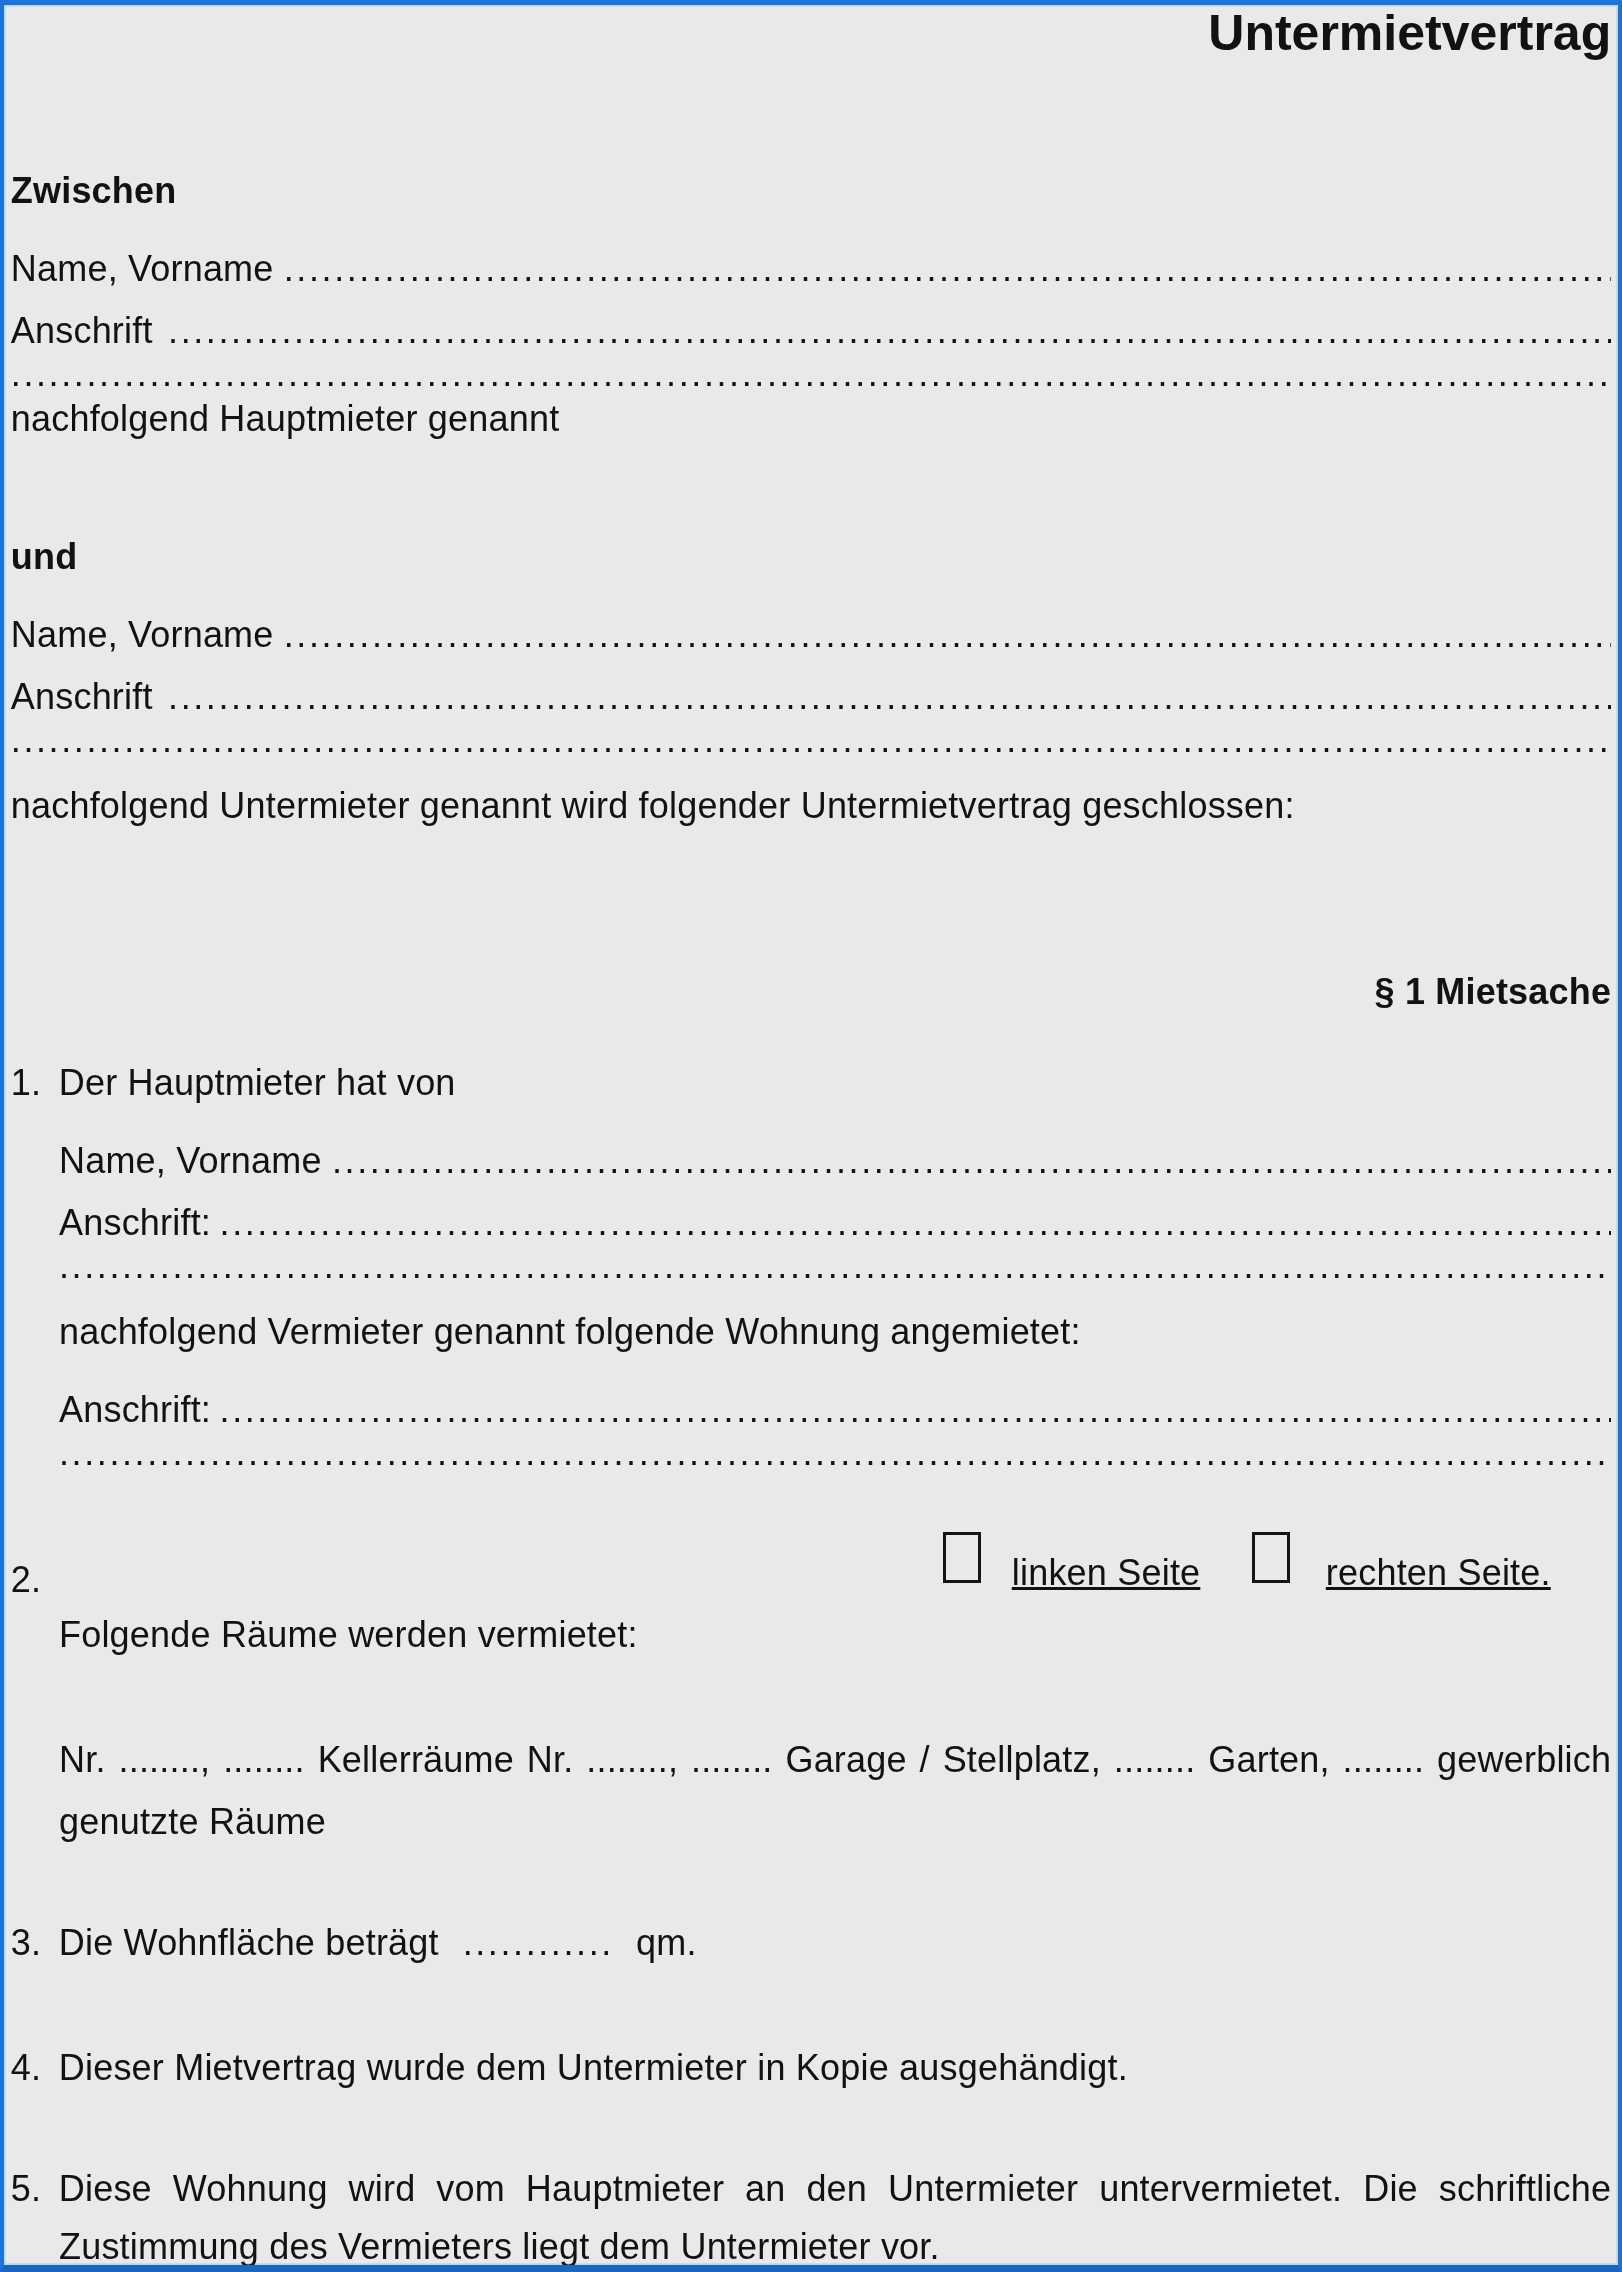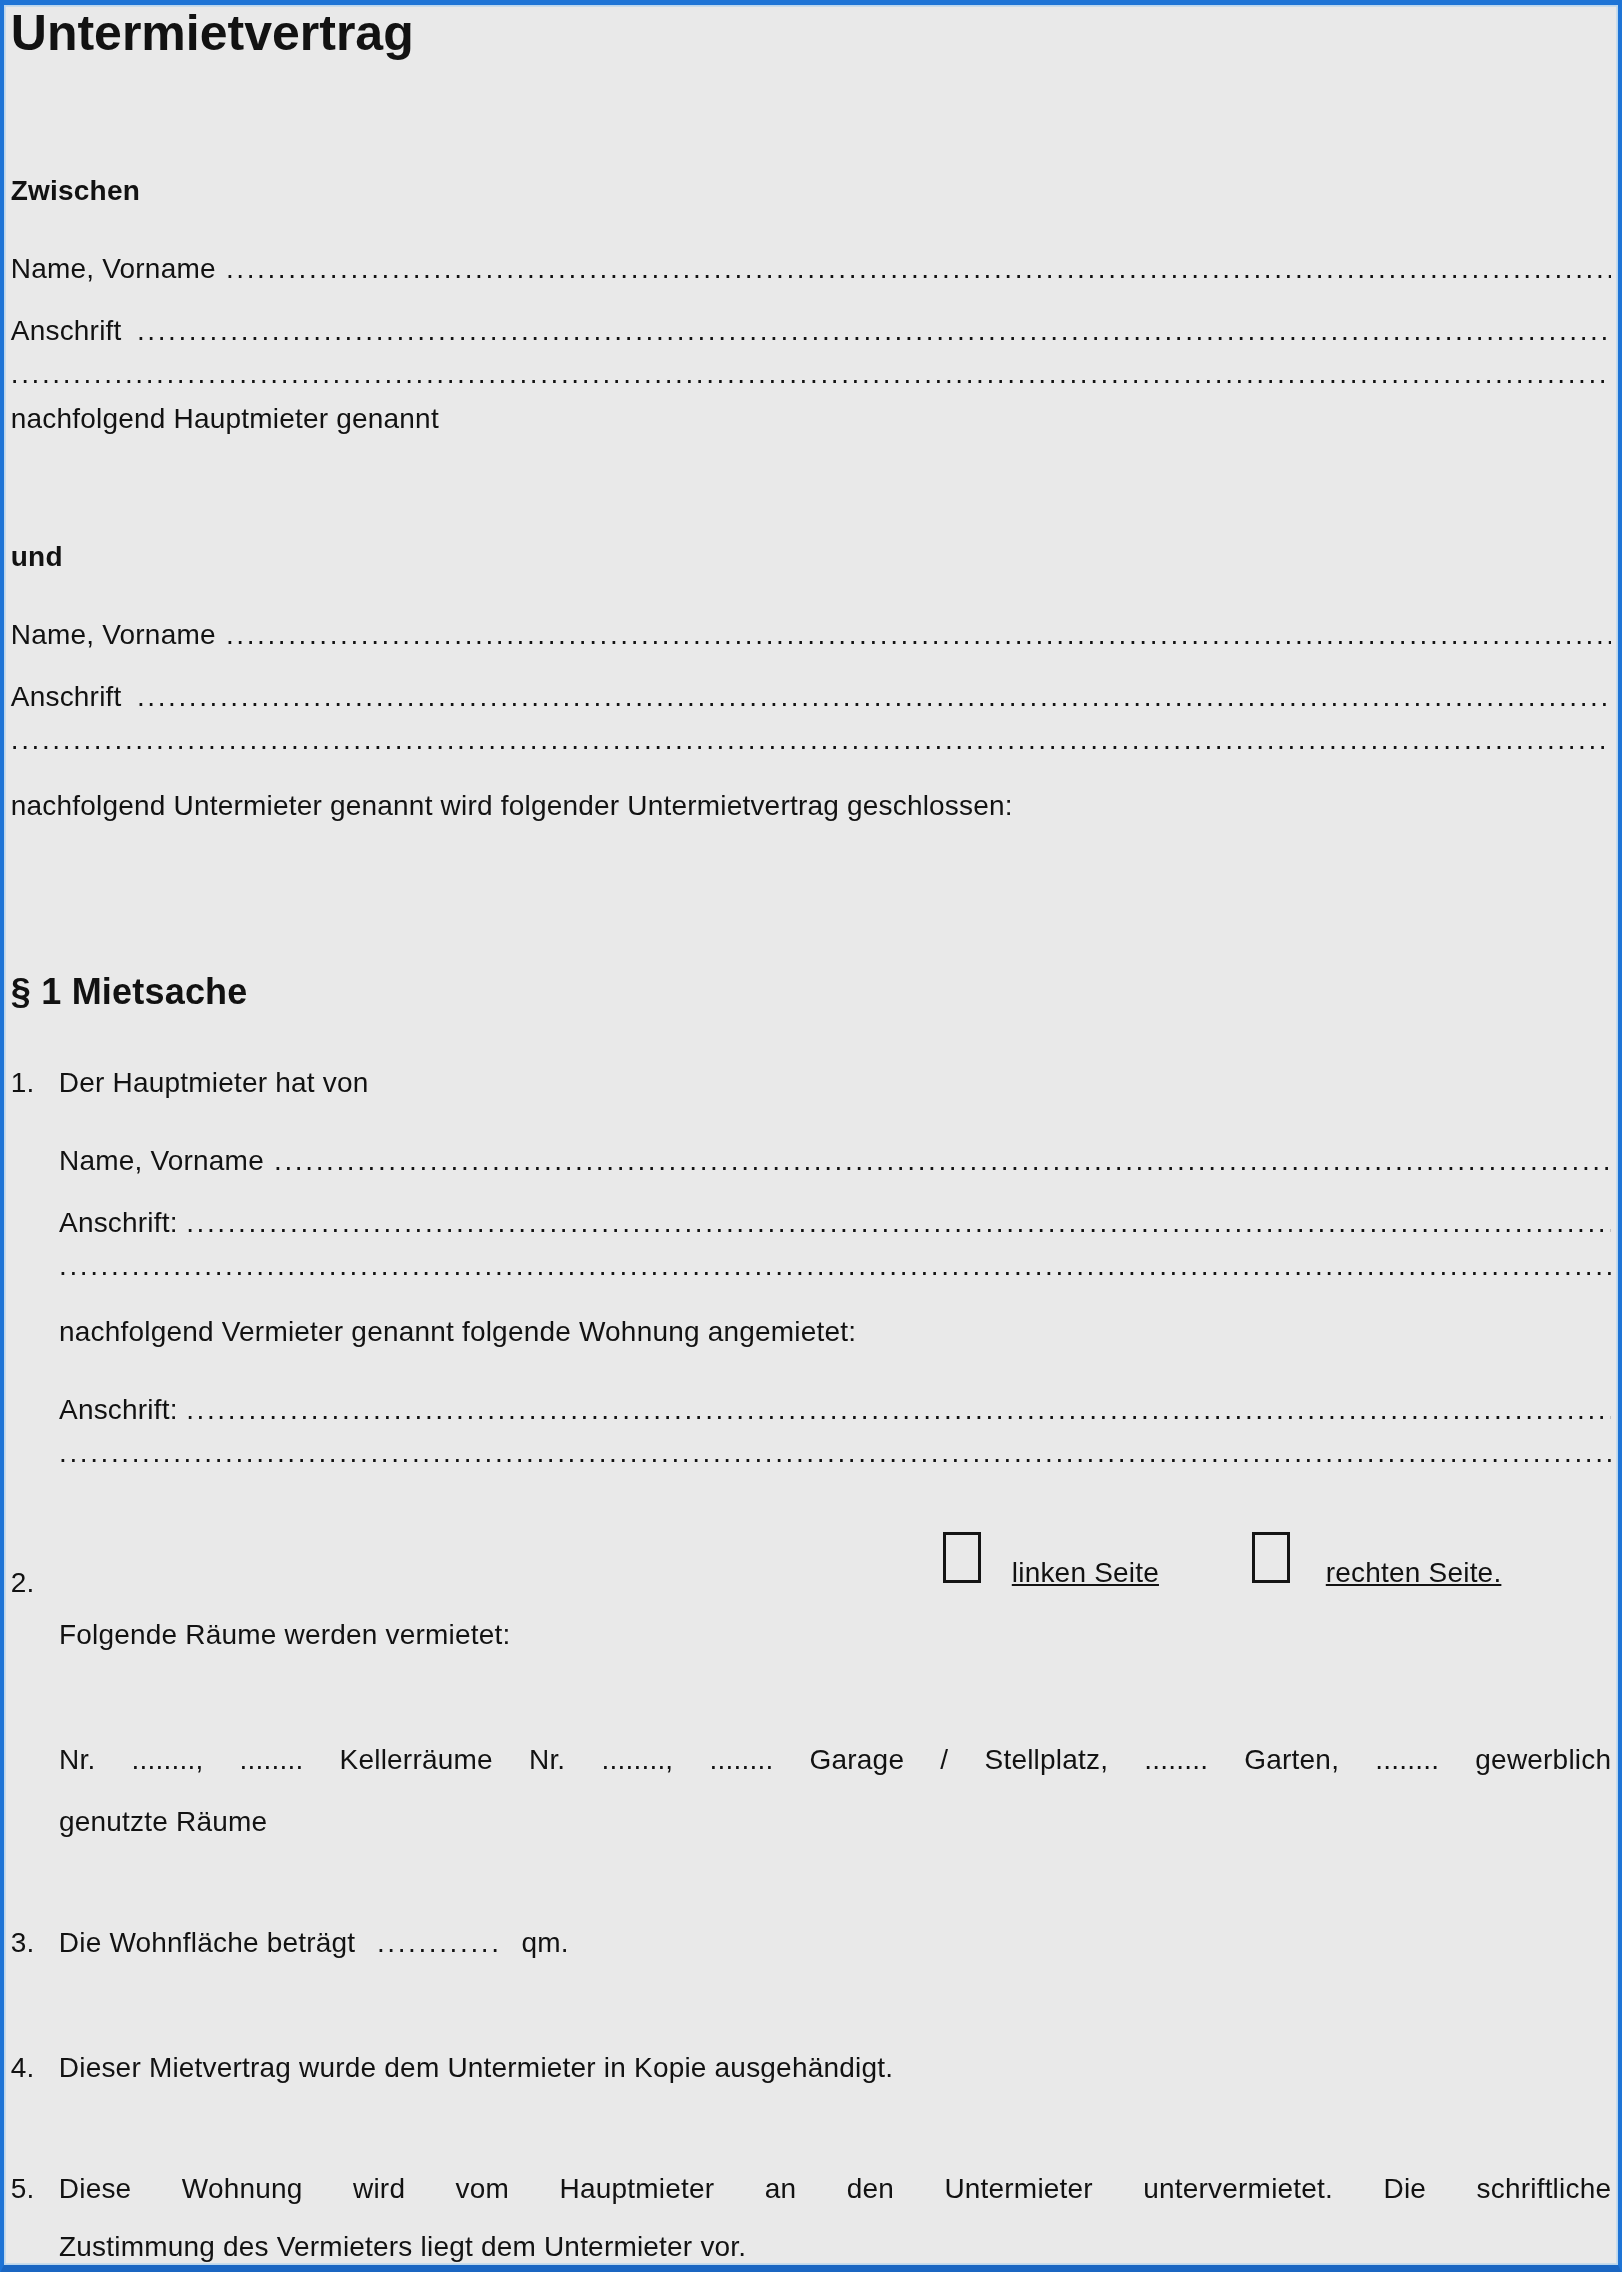--- a/index.html
+++ b/index.html
@@ -7,23 +7,23 @@
   .page{
     position:relative;width:1622px;height:2273px;box-sizing:border-box;
     background:#e9e9e9;
     border-left:4.3px solid #1e74d6;
     border-right:4.3px solid #1e74d6;
     border-top:5.1px solid #1e74d6;
     border-bottom:8.5px solid #1a66c2;
     box-shadow:inset 0 0 0 1.7px rgba(150,198,240,.55);
     overflow:hidden;
   }
-  .row{position:absolute;left:6.8px;right:6.8px;font-size:28px;line-height:38px;color:#121212;letter-spacing:0.2px;}
+  .row{position:absolute;left:6.8px;right:6.8px;font-size:36px;line-height:38px;color:#121212;letter-spacing:0.2px;}
   .bold{font-weight:bold;}
-  .center{text-align:left;}
+  .center{text-align:right;}
   .title-row{font-size:50px;line-height:61px;font-weight:bold;letter-spacing:0;}
   .heading-row{font-size:36px;line-height:46px;font-weight:bold;margin-top:8px;}
   .indent{left:55px;}
   .flexrow{display:flex;align-items:baseline;}
   .label{white-space:nowrap;flex:0 0 auto;margin-top:16px;}
   .leader{flex:1 1 auto;overflow:hidden;white-space:nowrap;letter-spacing:2.6px;padding-left:10.2px;}
   .dotsline{overflow:hidden;white-space:nowrap;letter-spacing:2.6px;}
   .item{display:flex;align-items:baseline;}
   .num{flex:0 0 48px;}
   .itext{flex:1 1 auto;position:relative;min-height:38px;}

